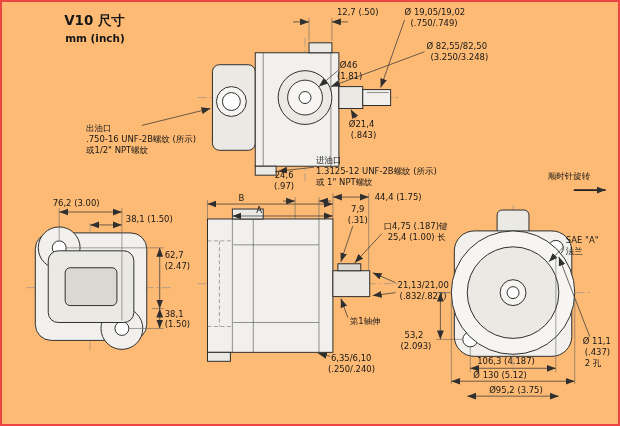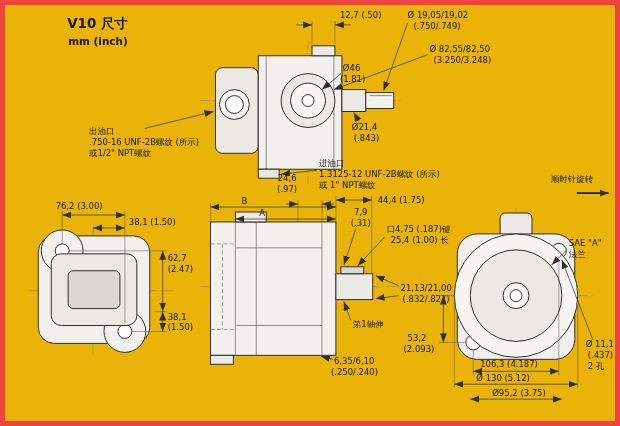--- a/index.html
+++ b/index.html
@@ -1,16 +1,16 @@
 <!DOCTYPE html>
 <html><head>
 <meta charset="utf-8">
 <style>
   html,body{margin:0;padding:0;background:#fff;}
-  .canvas{width:620px;height:426px;box-sizing:border-box;border:5px solid #ef4444;background:#eab308;position:relative;overflow:hidden;font-family:"DejaVu Sans",sans-serif;}
+  .canvas{width:620px;height:426px;box-sizing:border-box;border:2px solid #ef4444;background:#fdba74;position:relative;overflow:hidden;font-family:"DejaVu Sans",sans-serif;}
   svg{display:block;}
   text{font-family:"DejaVu Sans",sans-serif;font-size:8.5px;fill:#161616;}
   .title{font-size:13.5px;font-weight:bold;}
   .sub{font-size:10.5px;font-weight:bold;}
   .mid{text-anchor:middle;}
   .shape{stroke:#2e2e2e;stroke-width:1;}
   .f1{fill:#f1f0ec;} .f2{fill:#eae9e4;} .f3{fill:#f6f5f2;} .f4{fill:#ffffff;} .f5{fill:#d9d8d3;}
   .thin{stroke:#4a4a4a;stroke-width:0.6;fill:none;}
   .hid{stroke:#6a6a6a;stroke-width:0.6;stroke-dasharray:4 2.5;fill:none;}
   .ext{stroke:#5b5b5b;stroke-width:0.55;fill:none;}

